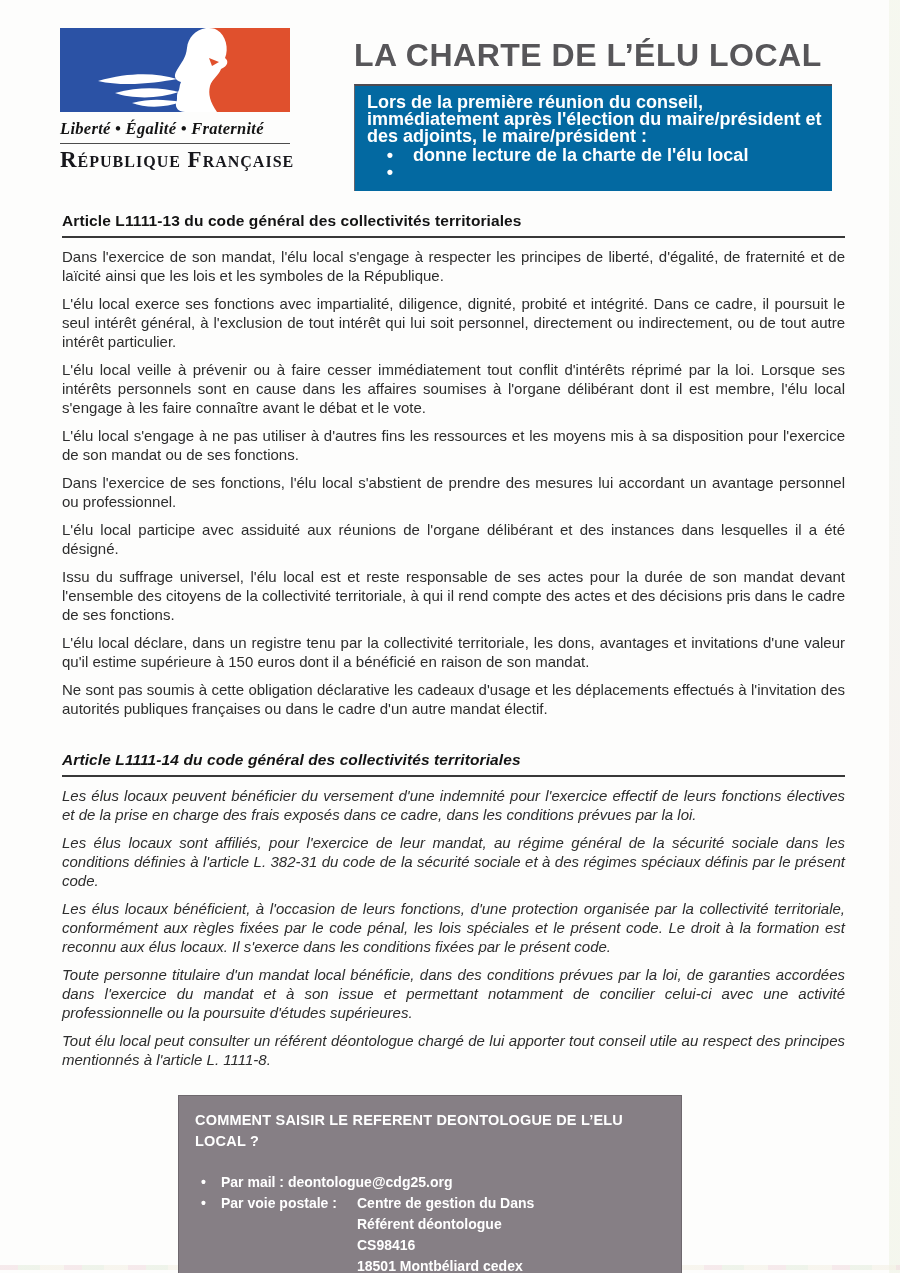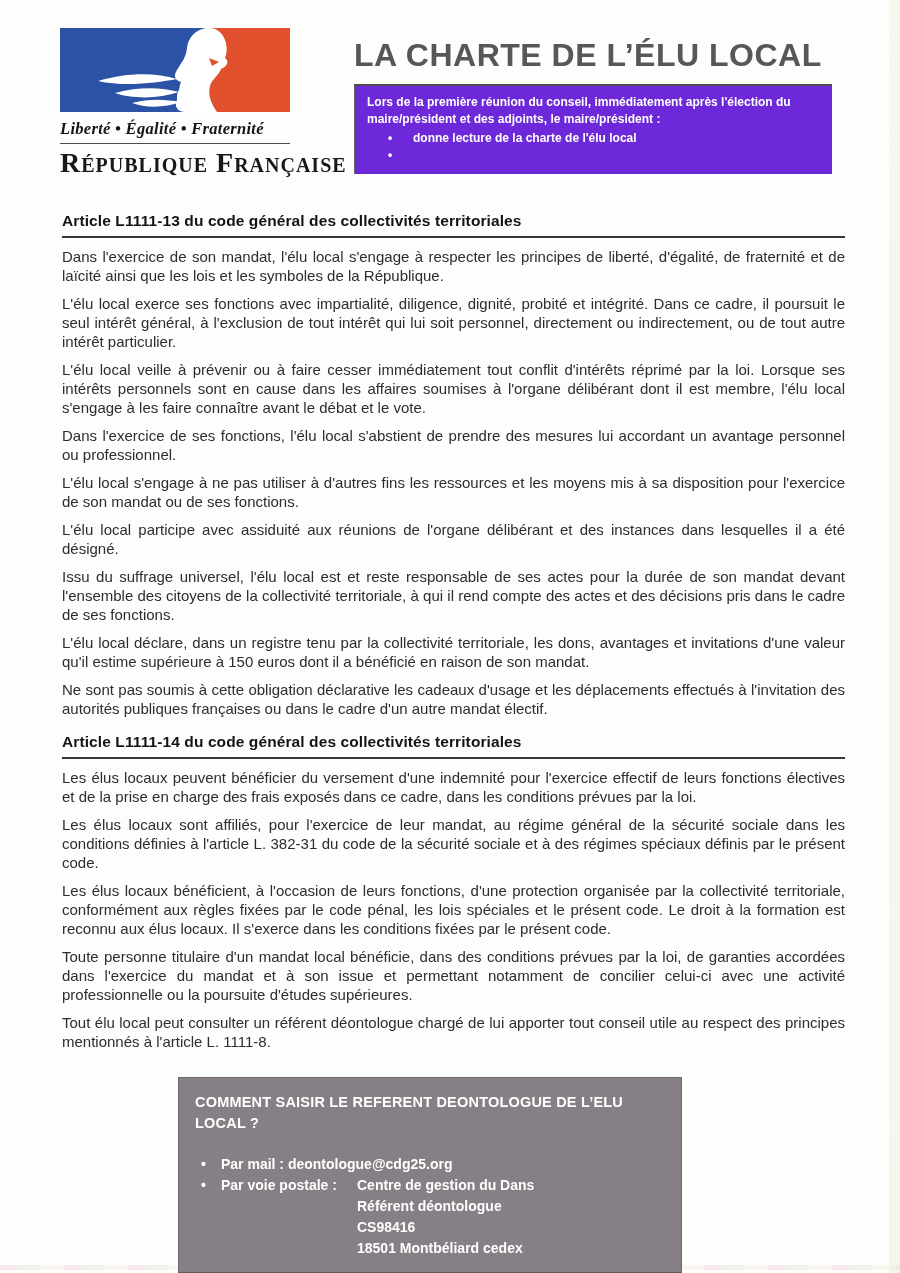--- a/index.html
+++ b/index.html
@@ -33,55 +33,55 @@
     font-family:"Liberation Serif", serif;
     font-style:italic; font-weight:600;
     font-size:16.5px; letter-spacing:.3px;
     color:#141414; white-space:nowrap;
   }
   .logo-rule{ margin-top:4px; border-top:1.5px solid #4c4c4c; }
   .country{
     margin-top:3px;
     font-family:"Liberation Serif", serif;
     font-variant:small-caps;
-    font-weight:700; font-size:28px; letter-spacing:1px;
+    font-weight:700; font-size:23px; letter-spacing:1px;
     color:#17171c; white-space:nowrap;
   }
 
   .title-block{ position:absolute; left:354px; top:38px; width:478px; }
   .doc-title{
     font-size:32px; font-weight:800; letter-spacing:.5px;
     color:#575659; line-height:1.1; white-space:nowrap;
   }
   .notice{
     margin-top:11px;
-    background:#6d28d9;
+    background:#0369a1;
     border-top:2px solid #4f4a50;
     border-left:1px solid #6a646a;
     padding:8px 10px 10px 12px;
     color:#ffffff; font-weight:700;
-    font-size:12px; line-height:17px;
+    font-size:18px; line-height:17px;
   }
   .notice-bullets{ margin-top:2px; }
   .nrow{ display:flex; }
   .nrow .b{ width:46px; text-align:center; }
   .nrow .t{ flex:1; }
 
   
   .content{ position:absolute; left:62px; top:212px; width:783px; }
   .sec-heading{
     font-size:15.5px; font-weight:700; color:#141414; letter-spacing:.1px;
   }
   .sec-rule{ margin-top:6px; border-top:2px solid #383838; }
   .content p{
     margin-top:9px;
     font-size:15px; line-height:19px;
     text-align:justify; color:#2d2d2d;
   }
-  .section + .section{ margin-top:15px; }
+  .section + .section{ margin-top:33px;font-style:italic; }
 
   
   .cbox{
     margin-top:26px; margin-left:116px;
     width:504px;
     background:#867f85;
     border:1px solid #6e686d;
     border-bottom:4px solid #5e595e;
     padding:14px 16px 13px 16px;
     color:#ffffff; font-weight:700;
@@ -145,22 +145,22 @@
 </div>
 
 <div class="content">
 
   <div class="section">
     <div class="sec-heading">Article L1111-13 du code général des collectivités territoriales</div>
     <div class="sec-rule"></div>
     <p>Dans l'exercice de son mandat, l'élu local s'engage à respecter les principes de liberté, d'égalité, de fraternité et de laïcité ainsi que les lois et les symboles de la République.</p>
     <p>L'élu local exerce ses fonctions avec impartialité, diligence, dignité, probité et intégrité. Dans ce cadre, il poursuit le seul intérêt général, à l'exclusion de tout intérêt qui lui soit personnel, directement ou indirectement, ou de tout autre intérêt particulier.</p>
     <p>L'élu local veille à prévenir ou à faire cesser immédiatement tout conflit d'intérêts réprimé par la loi. Lorsque ses intérêts personnels sont en cause dans les affaires soumises à l'organe délibérant dont il est membre, l'élu local s'engage à les faire connaître avant le débat et le vote.</p>
+    <p>L'élu local s'engage à ne pas utiliser à d'autres fins les ressources et les moyens mis à sa disposition pour l'exercice de son mandat ou de ses fonctions.</p>
     <p>Dans l'exercice de ses fonctions, l'élu local s'abstient de prendre des mesures lui accordant un avantage personnel ou professionnel.</p>
-    <p>L'élu local s'engage à ne pas utiliser à d'autres fins les ressources et les moyens mis à sa disposition pour l'exercice de son mandat ou de ses fonctions.</p>
     <p>L'élu local participe avec assiduité aux réunions de l'organe délibérant et des instances dans lesquelles il a été désigné.</p>
     <p>Issu du suffrage universel, l'élu local est et reste responsable de ses actes pour la durée de son mandat devant l'ensemble des citoyens de la collectivité territoriale, à qui il rend compte des actes et des décisions pris dans le cadre de ses fonctions.</p>
     <p>L'élu local déclare, dans un registre tenu par la collectivité territoriale, les dons, avantages et invitations d'une valeur qu'il estime supérieure à 150 euros dont il a bénéficié en raison de son mandat.</p>
     <p>Ne sont pas soumis à cette obligation déclarative les cadeaux d'usage et les déplacements effectués à l'invitation des autorités publiques françaises ou dans le cadre d'un autre mandat électif.</p>
   </div>
 
   <div class="section">
     <div class="sec-heading">Article L1111-14 du code général des collectivités territoriales</div>
     <div class="sec-rule"></div>
     <p>Les élus locaux peuvent bénéficier du versement d'une indemnité pour l'exercice effectif de leurs fonctions électives et de la prise en charge des frais exposés dans ce cadre, dans les conditions prévues par la loi.</p>

